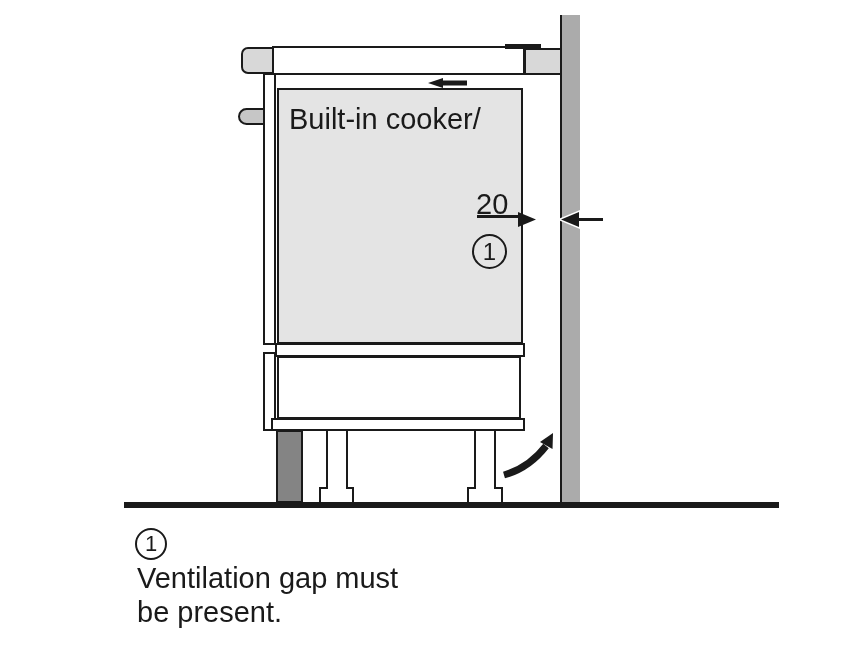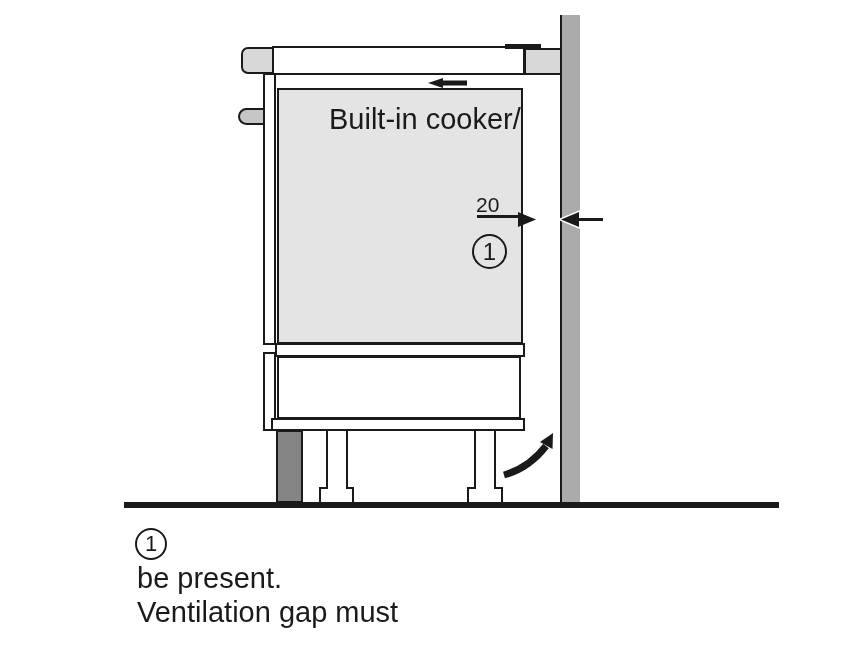--- a/index.html
+++ b/index.html
@@ -18,27 +18,27 @@
   .hob-tab{left:241px;top:47px;width:40px;height:27px;background:var(--worktop-fill);border:2.5px solid var(--outline);border-radius:7px 0 0 7px;}
   .hob{left:272px;top:46px;width:253px;height:29px;background:#fff;border:2.5px solid var(--outline);}
   .hob-lip{left:505px;top:44px;width:36px;height:5px;background:var(--outline);}
   .counter-right{left:524px;top:48px;width:38px;height:27px;background:var(--worktop-fill);border:2.5px solid var(--outline);}
   .side-tab{left:238px;top:108px;width:30px;height:17px;background:var(--handle-fill);border:2px solid var(--outline);border-radius:9px 0 0 9px;}
   
   .side-panel-a{left:263px;top:73px;width:13px;height:272px;background:#fff;border:2px solid var(--outline);}
   .side-panel-b{left:263px;top:352px;width:13px;height:79px;background:#fff;border:2px solid var(--outline);}
   
   .oven{left:277px;top:88px;width:246px;height:256px;background:var(--oven-fill);border:2.5px solid var(--outline);padding:11px 0 0 10px;}
-  .oven-label{font-size:29px;line-height:36px;white-space:nowrap;margin-left:40px;}
+  .oven-label{font-size:29px;line-height:36px;white-space:nowrap;}
   .shelf-1{left:275px;top:343px;width:250px;height:14px;background:#fff;border:2px solid var(--outline);}
   .lower-box{left:277px;top:356px;width:244px;height:63px;background:#fff;border:2px solid var(--outline);}
   .shelf-2{left:271px;top:418px;width:254px;height:13px;background:#fff;border:2px solid var(--outline);}
   .plinth{left:276px;top:430px;width:27px;height:73px;background:var(--plinth-fill);border:2px solid var(--outline);}
   
-  .dim-label{left:476px;top:190px;font-size:21px;line-height:29px;}
+  .dim-label{left:476px;top:190px;font-size:29px;line-height:29px;}
   .callout{width:35px;height:35px;border:2.5px solid var(--outline);border-radius:50%;
     display:flex;align-items:center;justify-content:center;font-size:24px;background:transparent;}
   .callout-dim{left:472px;top:234px;}
   .callout-legend{left:135px;top:528px;width:32px;height:32px;font-size:22px;}
   .legend-text{left:137px;top:561px;font-size:29px;line-height:34px;}
   .svg-layer{left:0;top:0;width:864px;height:648px;pointer-events:none;}
 </style>
 </head>
 <body>
 
@@ -82,17 +82,17 @@
 
   <div class="abs dim-label">20</div>
   <div class="abs callout callout-dim">
     <span>1</span>
   </div>
 
   <div class="abs callout callout-legend">
     <span>1</span>
   </div>
   <div class="abs legend-text">
+    <div>Ventilation gap must</div>
     <div>be present.</div>
-    <div>Ventilation gap must</div>
   </div>
 
 </div>
 
 </body></html>

